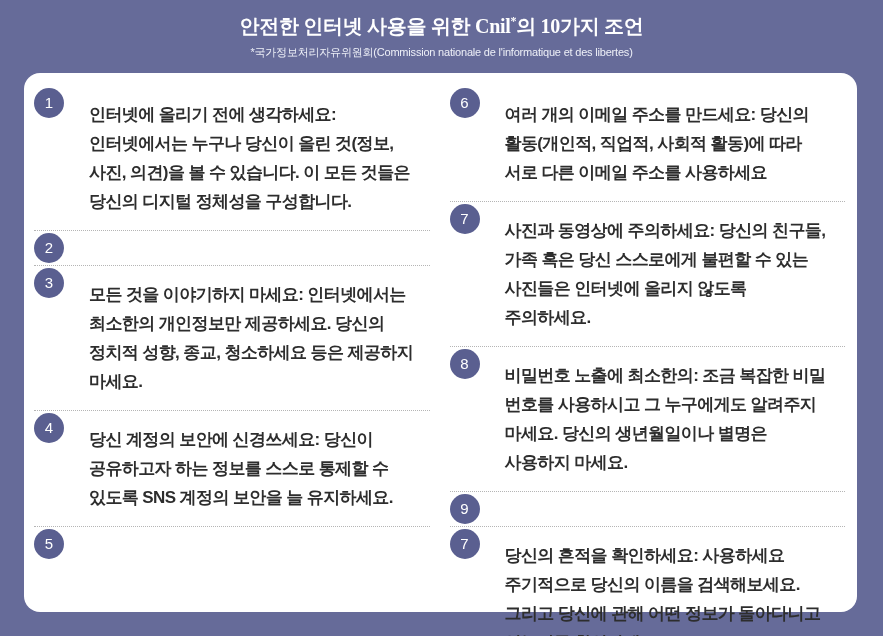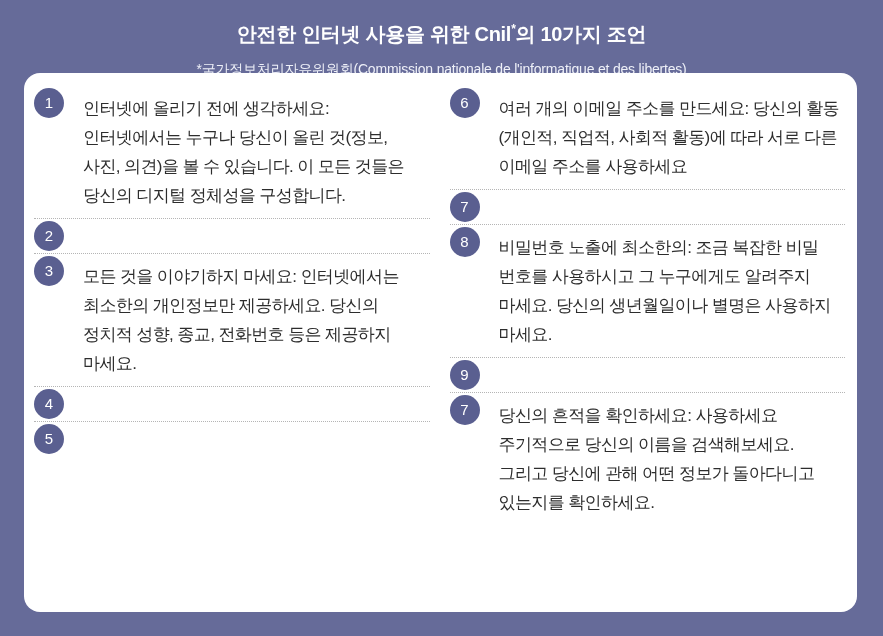--- a/index.html
+++ b/index.html
@@ -16,34 +16,35 @@
   }
   .header {
     position: absolute;
     left: 0; top: 0;
     width: 883px;
     height: 73px;
     text-align: center;
     color: #ffffff;
   }
   .header-title {
-    margin: 8px;
+    margin: 0;
     padding-top: 13px;
     font-size: 20px;
     font-weight: bold;
     letter-spacing: -0.3px;
+    font-family: Liberation Serif, serif;
   }
   .header-title sup {
     font-size: 12px;
     vertical-align: super;
   }
   .header-subtitle {
     margin: 0;
     padding-top: 5px;
-    font-size: 14px;
+    font-size: 11px;
     font-weight: normal;
     color: #eef0f8;
     letter-spacing: -0.2px;
   }
   .card {
     position: absolute;
     left: 24px;
     top: 73px;
     width: 833px;
     height: 539px;
@@ -73,26 +74,27 @@
     border-radius: 50%;
     background: #5a5f90;
     color: #ffffff;
     font-size: 15px;
     line-height: 30px;
     text-align: center;
     margin-right: 13px;
     margin-top: 0px;
   }
   .tip-text {
-    margin: 6px;
+    margin: 12px;
     font-size: 17px;
     line-height: 29px;
     color: #2d2d2d;
     letter-spacing: -0.6px;
     word-break: keep-all;
+    font-weight: bold;
   }
   .divider {
     border: 0;
     border-top: 1px dotted #b5b5b5;
     margin: 2px 0 2px 0;
   }
 </style>
 </head>
 <body>
 
@@ -108,40 +110,42 @@
       <span class="badge">1</span>
       <p class="tip-text">인터넷에 올리기 전에 생각하세요: 인터넷에서는 누구나 당신이 올린 것(정보, 사진, 의견)을 볼 수 있습니다. 이 모든 것들은 당신의 디지털 정체성을 구성합니다.</p>
     </div>
     <hr class="divider">
     <div class="tip">
       <span class="badge">2</span>
     </div>
     <hr class="divider">
     <div class="tip">
       <span class="badge">3</span>
-      <p class="tip-text">모든 것을 이야기하지 마세요: 인터넷에서는 최소한의 개인정보만 제공하세요. 당신의 정치적 성향, 종교, 전화번호 등은 제공하지 마세요.</p>
+      <p class="tip-text">모든 것을 이야기하지 마세요: 인터넷에서는 최소한의 개인정보만 제공하세요. 당신의 정치적 성향, 종교, 청소하세요 등은 제공하지 마세요.</p>
     </div>
     <hr class="divider">
     <div class="tip">
       <span class="badge">4</span>
+      <p class="tip-text">당신 계정의 보안에 신경쓰세요: 당신이 공유하고자 하는 정보를 스스로 통제할 수 있도록 SNS 계정의 보안을 늘 유지하세요.</p>
     </div>
     <hr class="divider">
     <div class="tip">
       <span class="badge">5</span>
     </div>
   </div>
 
   <div class="col">
     <div class="tip">
       <span class="badge">6</span>
       <p class="tip-text">여러 개의 이메일 주소를 만드세요: 당신의 활동(개인적, 직업적, 사회적 활동)에 따라 서로 다른 이메일 주소를 사용하세요</p>
     </div>
     <hr class="divider">
     <div class="tip">
       <span class="badge">7</span>
+      <p class="tip-text">사진과 동영상에 주의하세요: 당신의 친구들, 가족 혹은 당신 스스로에게 불편할 수 있는 사진들은 인터넷에 올리지 않도록 주의하세요.</p>
     </div>
     <hr class="divider">
     <div class="tip">
       <span class="badge">8</span>
       <p class="tip-text">비밀번호 노출에 최소한의: 조금 복잡한 비밀 번호를 사용하시고 그 누구에게도 알려주지 마세요. 당신의 생년월일이나 별명은 사용하지 마세요.</p>
     </div>
     <hr class="divider">
     <div class="tip">
       <span class="badge">9</span>
     </div>

